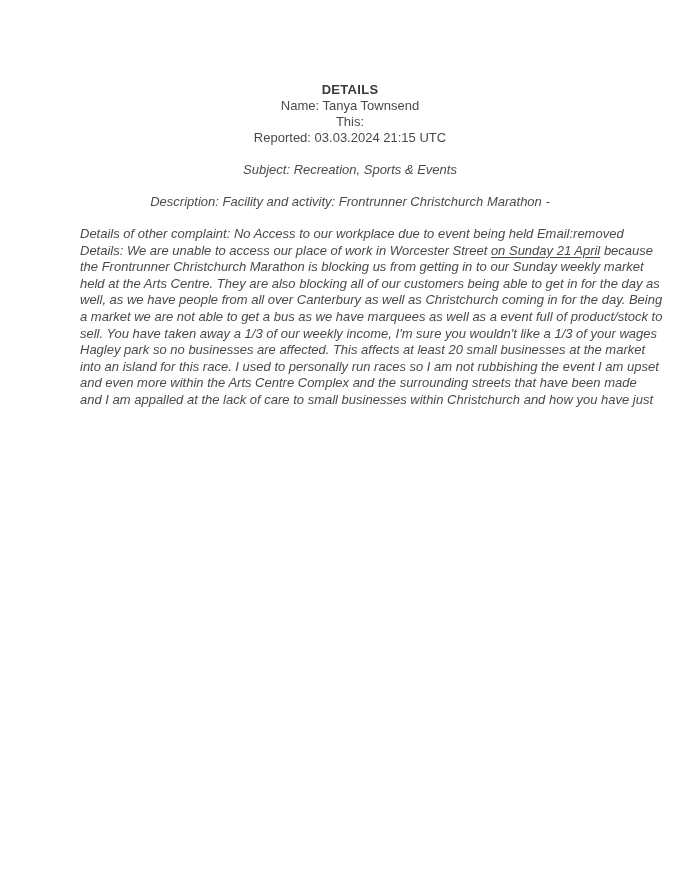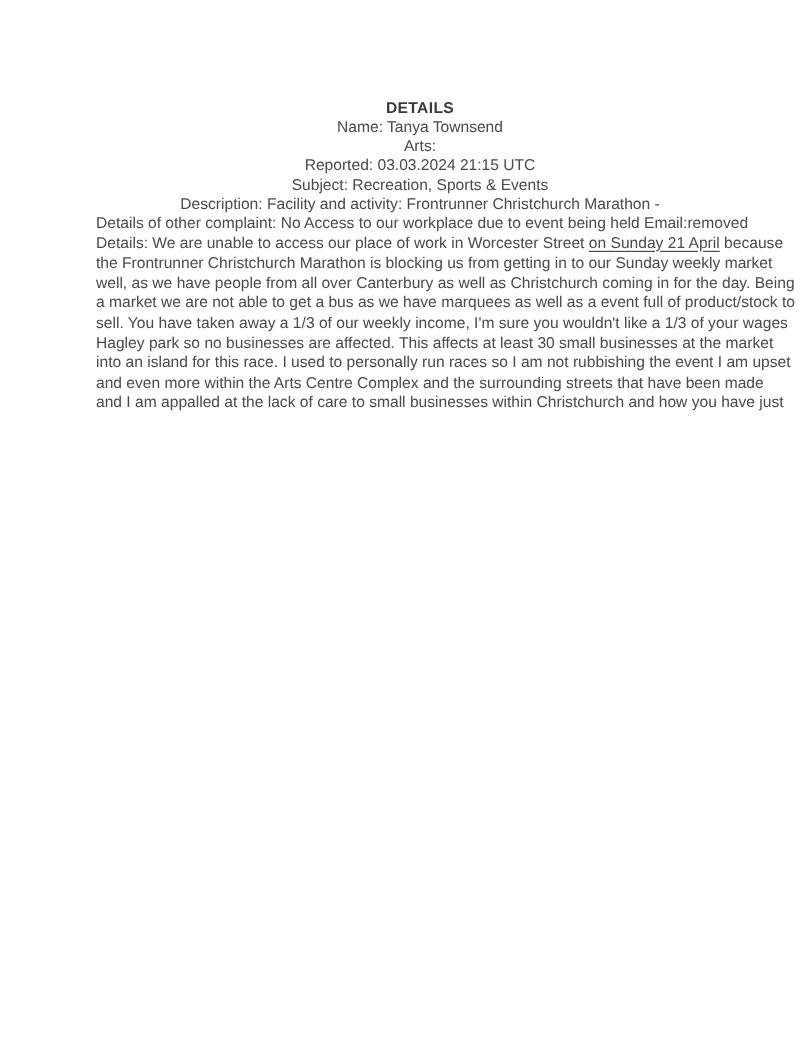--- a/index.html
+++ b/index.html
@@ -28,20 +28,22 @@
     font-weight: bold;
     color: #3a3a3a;
     line-height: 16px;
     letter-spacing: 0.3px;
   }
   .field-line {
     line-height: 16px;
     white-space: nowrap;
   }
   .block {
+    margin-top: 16px;
+    font-style: italic;
   }
   .body-line {
     line-height: 16.6px;
     white-space: nowrap;
   }
   .underlined {
     text-decoration: underline;
     text-underline-offset: 2px;
     color: inherit;
     cursor: pointer;
@@ -53,21 +55,21 @@
 <div class="page">
   <div class="content">
 
     <div class="heading">DETAILS</div>
 
     <div class="field-line">
       <span>Name:</span>
       <span>Tanya Townsend</span>
     </div>
     <div class="field-line">
-      <span>Arts:</span>
+      <span>This:</span>
       <span></span>
     </div>
     <div class="field-line">
       <span>Reported:</span>
       <span>03.03.2024 21:15 UTC</span>
     </div>
 
     <div class="field-line block">
       <span>Subject:</span>
       <span>Recreation, Sports &amp; Events</span>
@@ -75,23 +77,24 @@
 
     <div class="field-line block">
       <span>Description:</span>
       <span>Facility and activity: Frontrunner Christchurch Marathon -</span>
     </div>
 
     <div class="block">
       <div class="body-line">Details of other complaint: No Access to our workplace due to event being held Email:removed</div>
       <div class="body-line"><span>Details: We are unable to access our place of work in Worcester Street </span><span class="underlined">on Sunday 21 April</span><span> because</span></div>
       <div class="body-line">the Frontrunner Christchurch Marathon is blocking us from getting in to our Sunday weekly market</div>
+      <div class="body-line">held at the Arts Centre. They are also blocking all of our customers being able to get in for the day as</div>
       <div class="body-line">well, as we have people from all over Canterbury as well as Christchurch coming in for the day. Being</div>
       <div class="body-line">a market we are not able to get a bus as we have marquees as well as a event full of product/stock to</div>
       <div class="body-line">sell. You have taken away a 1/3 of our weekly income, I'm sure you wouldn't like a 1/3 of your wages</div>
-      <div class="body-line">Hagley park so no businesses are affected. This affects at least 30 small businesses at the market</div>
+      <div class="body-line">Hagley park so no businesses are affected. This affects at least 20 small businesses at the market</div>
       <div class="body-line">into an island for this race. I used to personally run races so I am not rubbishing the event I am upset</div>
       <div class="body-line">and even more within the Arts Centre Complex and the surrounding streets that have been made</div>
       <div class="body-line">and I am appalled at the lack of care to small businesses within Christchurch and how you have just</div>
     </div>
 
   </div>
 </div>
 
 </body></html>

